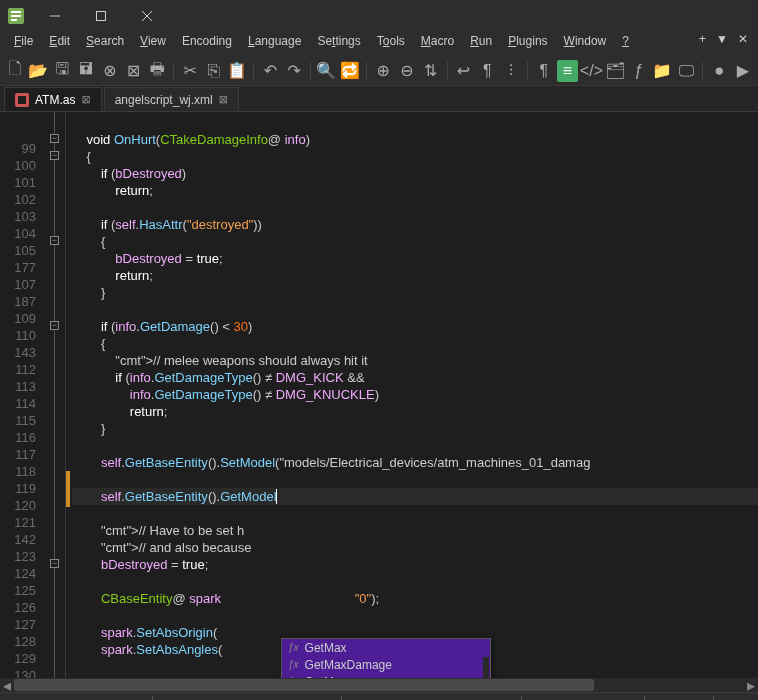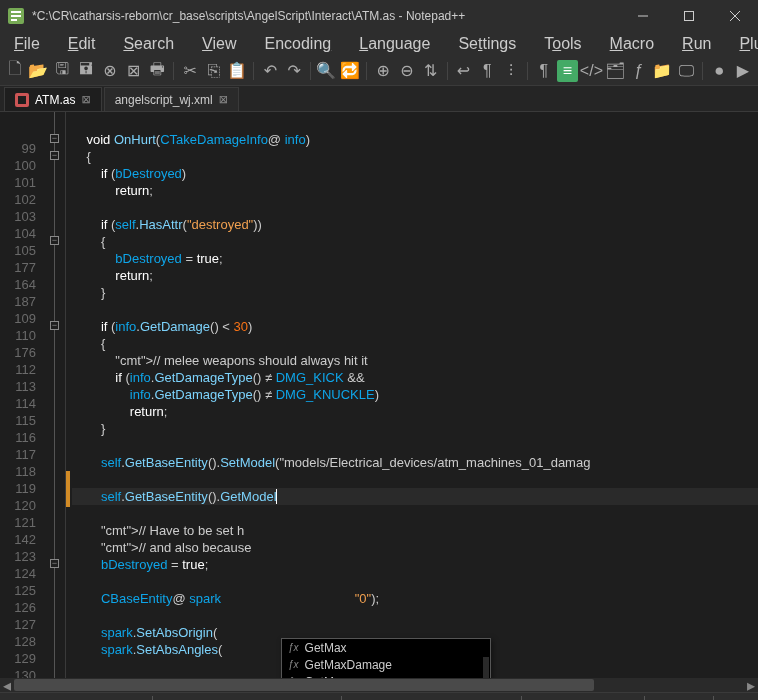--- a/index.html
+++ b/index.html
@@ -5,21 +5,21 @@
 * { margin: 0; padding: 0; box-sizing: border-box; font-family: 'Segoe UI', Tahoma, sans-serif; }
 body { background: #1e1e1e; color: #ccc; width: 758px; height: 700px; overflow: hidden; position: relative; }
 
 .titlebar { height: 32px; background: #2d2d2d; display: flex; align-items: center; padding: 0 0 0 8px; }
 .titlebar .icon { width: 16px; height: 16px; margin-right: 8px; }
 .titlebar .title { flex: 1; font-size: 12px; color: #ccc; }
 .titlebar .winbtns { display: flex; }
 .titlebar .winbtn { width: 46px; height: 32px; display: flex; align-items: center; justify-content: center; color: #ccc; }
 .titlebar .winbtn svg { width: 10px; height: 10px; }
 
-.menubar { height: 24px; background: #2d2d2d; display: flex; align-items: center; padding: 0 6px; font-size: 16px; gap: 12px; }
+.menubar { height: 24px; background: #2d2d2d; display: flex; align-items: flex-start; padding: 0 6px; font-size: 12px; }
 .menubar .menu-item { padding: 2px 8px; color: #ccc; }
 .menubar .menu-item span.ul { text-decoration: underline; }
 .menubar .spacer { flex: 1; }
 .menubar .right-icons { display: flex; gap: 10px; padding-right: 4px; }
 
 .toolbar { height: 30px; background: #2d2d2d; display: flex; align-items: center; padding: 0 4px; gap: 2px; border-bottom: 1px solid #3a3a3a; }
 .toolbar .tbtn { width: 22px; height: 22px; display: flex; align-items: center; justify-content: center; color: #aaa; border-radius: 2px; }
 .toolbar .tbtn.active { background: #4a6; color: #fff; }
 .toolbar .tsep { width: 1px; height: 18px; background: #444; margin: 0 3px; }
 
@@ -36,28 +36,28 @@
 .fold-line { position: absolute; left: 10px; top: 0; bottom: 0; width: 1px; background: #555; }
 .fold-box { position: absolute; left: 6px; width: 9px; height: 9px; border: 1px solid #888; background: #1e1e1e; display:flex; align-items:center; justify-content:center;}
 .fold-box::after { content:'−'; color:#888; font-size:9px; line-height:1;}
 .mod-gutter { width: 6px; position: relative; }
 .mod-mark { position: absolute; left: 0; width: 4px; background: #d28b26; }
 .code { flex: 1; line-height: 17px; padding-top: 2px; white-space: pre; color: #ccc; overflow: hidden; }
 .code .line { height: 17px; }
 .code .line.current { background: #2a2a2a; }
 
 .kw { color: #ffffff; }
-.kw2 { color: #0ea5e9; }
-.type { color: #0ea5e9; }
+.kw2 { color: #f0abfc; }
+.type { color: #84cc16; }
 .fn { color: #7dd3fc; }
 .str { color: #f0a050; }
 .num { color: #f97316; }
 .cursor { display:inline-block; width:1px; height:15px; background:#fff; vertical-align:text-bottom; margin-left:-1px;}
 
-.autocomplete { position: absolute; left: 281px; top: 526px; width: 210px; background: #000000; border: 1px solid #555; font-family: 'Segoe UI', sans-serif; font-size: 12px; z-index: 10; box-shadow: 2px 2px 6px rgba(0,0,0,0.4);}
+.autocomplete { position: absolute; left: 281px; top: 526px; width: 210px; background: #4c1d95; border: 1px solid #555; font-family: 'Segoe UI', sans-serif; font-size: 12px; z-index: 10; box-shadow: 2px 2px 6px rgba(0,0,0,0.4);}
 .ac-item { height: 17px; display: flex; align-items: center; padding: 0 6px; gap: 6px; color: #ccc; }
 .ac-item .fx { color: #888; font-size: 10px; font-style: italic;}
 .ac-scroll { position:absolute; right:1px; top:18px; bottom:1px; width:6px; background:#2a2a2a;}
 
 .hscroll { height: 14px; background: #2a2a2a; display: flex; align-items: center; }
 .hscroll .track { flex: 1; height: 14px; position: relative; }
 .hscroll .thumb { position:absolute; left:0; width:580px; height:12px; top:1px; background:#4a4a4a; border-radius:2px;}
 .hscroll .arrow { width:14px; height:14px; display:flex; align-items:center; justify-content:center; color:#888;}
 
 .statusbar { height: 22px; background: #2d2d2d; display: flex; align-items: center; font-size: 11px; color: #ccc; padding: 0 8px; gap: 18px; border-top:1px solid #3a3a3a;}
@@ -68,21 +68,20 @@
 </head>
 <body>
 
 <div class="titlebar">
   <svg class="icon" viewBox="0 0 16 16">
       <rect width="16" height="16" fill="#7a5" rx="2"></rect>
       <rect x="3" y="3" width="10" height="2" fill="#fff"></rect>
       <rect x="3" y="7" width="10" height="2" fill="#fff"></rect>
       <rect x="3" y="11" width="6" height="2" fill="#fff"></rect>
     </svg>
-  <div class="title">*C:\CR\catharsis-reborn\cr_base\scripts\AngelScript\Interact\ATM.as - Notepad++</div>
   <div class="winbtns">
     <div class="winbtn">
         <svg viewBox="0 0 10 10">
           <line x1="0" y1="5" x2="10" y2="5" stroke="#ccc" stroke-width="1"></line>
         </svg>
       </div>
     <div class="winbtn">
         <svg viewBox="0 0 10 10">
           <rect x="0.5" y="0.5" width="9" height="9" fill="none" stroke="#ccc"></rect>
         </svg>
@@ -175,25 +174,25 @@
 <div class="editor">
   <div class="gutter" id="gutter">
       <div class="ln">99</div>
       <div class="ln">100</div>
       <div class="ln">101</div>
       <div class="ln">102</div>
       <div class="ln">103</div>
       <div class="ln">104</div>
       <div class="ln">105</div>
       <div class="ln">177</div>
-      <div class="ln">164</div>
+      <div class="ln">107</div>
       <div class="ln">187</div>
       <div class="ln">109</div>
       <div class="ln">110</div>
-      <div class="ln">176</div>
+      <div class="ln">143</div>
       <div class="ln">112</div>
       <div class="ln">113</div>
       <div class="ln">114</div>
       <div class="ln">115</div>
       <div class="ln">116</div>
       <div class="ln">117</div>
       <div class="ln">118</div>
       <div class="ln">119</div>
       <div class="ln">120</div>
       <div class="ln">121</div>

